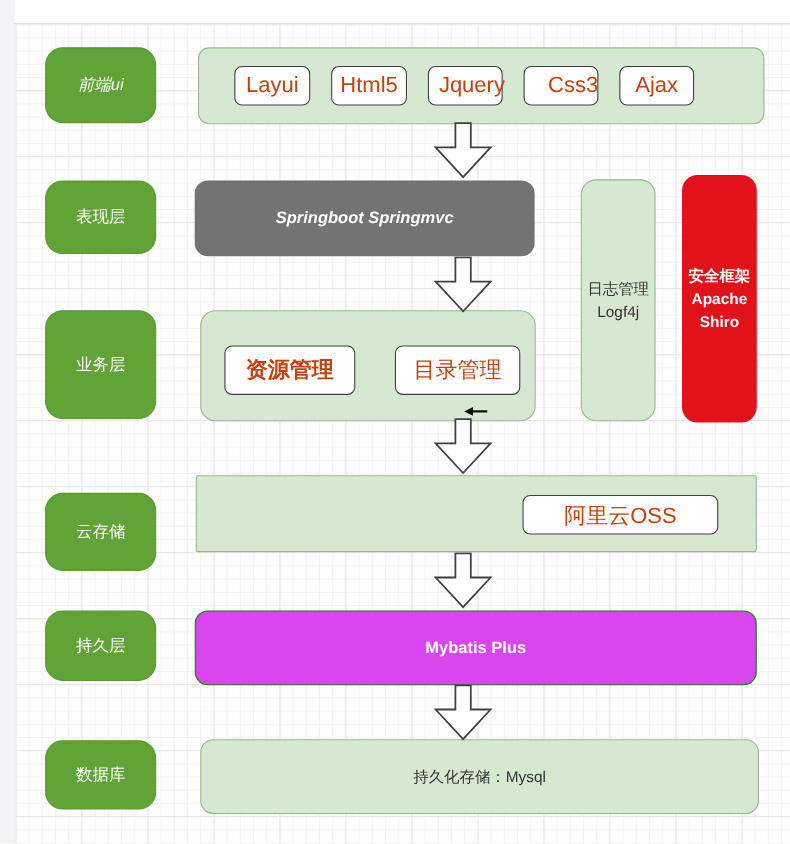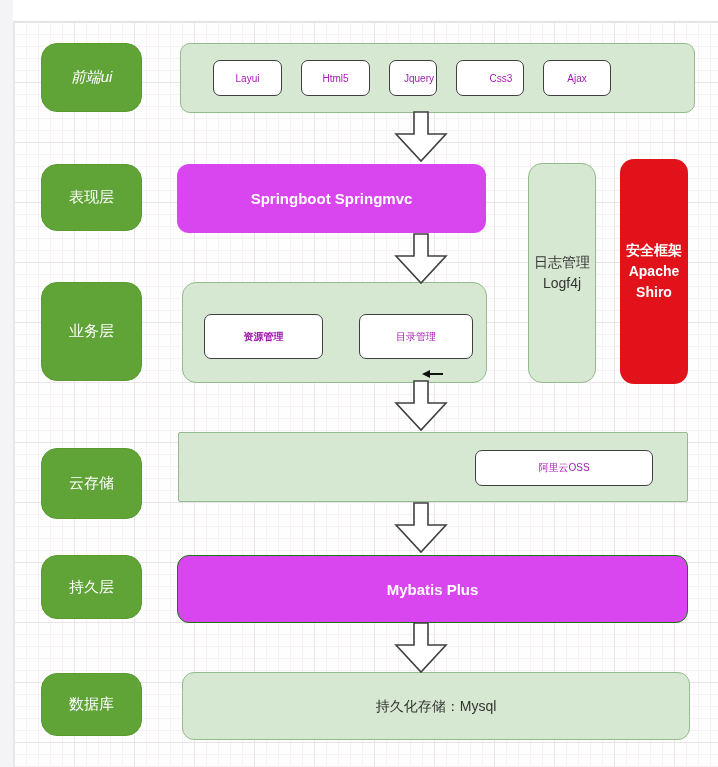--- a/index.html
+++ b/index.html
@@ -29,21 +29,21 @@
   .layer{
     left:41px;width:101px;border-radius:16px;
     background:#60a337;border:1px solid #5a9a31;
     color:#fff;font-size:15px;
   }
   
   .lg{background:#d7e8d2;border:1px solid #94bb8d;}
   
   .chip{
     box-sizing:border-box;background:#ffffff;border:1.5px solid #404040;border-radius:7px;
-    color:#a21caf;font-size:10px;display:flex;align-items:center;justify-content:center;text-align:center;
+    color:#c2410c;font-size:20px;display:flex;align-items:center;justify-content:center;text-align:center;
   }
   .down-arrow{position:absolute;width:54px;height:52px;left:394px;z-index:5;}
   .txt-dark{color:#333;font-size:14px;line-height:1.5;}
 </style>
 </head>
 <body>
 
 <div class="page">
   <div class="left-gutter"></div>
   <div class="top-gutter"></div>
@@ -68,36 +68,36 @@
       <span>数据库</span>
     </div>
 
   <div class="shape lg" style="left:180px;top:43px;width:515px;height:70px;border-radius:10px;justify-content:flex-start;padding-left:32px;gap:19px;">
     <div class="chip" style="width:69px;height:36px;">
         <span>Layui</span>
       </div>
     <div class="chip" style="width:69px;height:36px;">
         <span>Html5</span>
       </div>
-    <div class="chip" style="width:48px;height:36px;padding-left:12px;">
+    <div class="chip" style="width:68px;height:36px;padding-left:12px;">
         <span>Jquery</span>
       </div>
     <div class="chip" style="width:68px;height:36px;padding-left:22px;">
         <span>Css3</span>
       </div>
     <div class="chip" style="width:68px;height:36px;">
         <span>Ajax</span>
       </div>
   </div>
 
   <svg class="down-arrow" style="top:111px;" viewBox="0 0 54 52">
     <polygon points="20,1 34,1 34,23 52,23 27,50 2,23 20,23" fill="#ffffff" stroke="#404040" stroke-width="1.6"></polygon>
   </svg>
 
-  <div class="shape" style="left:177px;top:164px;width:309px;height:69px;border-radius:12px;background:#d946ef;color:#fff;font-size:15px;font-weight:600;">
+  <div class="shape" style="left:177px;top:164px;width:309px;height:69px;border-radius:12px;background:#737373;color:#fff;font-size:15px;font-weight:600;font-style:italic;">
     <span>Springboot Springmvc</span>
   </div>
 
   <div class="shape lg txt-dark" style="left:528px;top:163px;width:68px;height:220px;border-radius:14px;flex-direction:column;">
     <span>日志管理</span>
     <span>Logf4j</span>
   </div>
 
   <div class="shape" style="left:620px;top:159px;width:68px;height:225px;border-radius:14px;background:#e2121a;color:#fff;font-size:14px;font-weight:600;line-height:1.5;flex-direction:column;">
     <span>安全框架</span>

